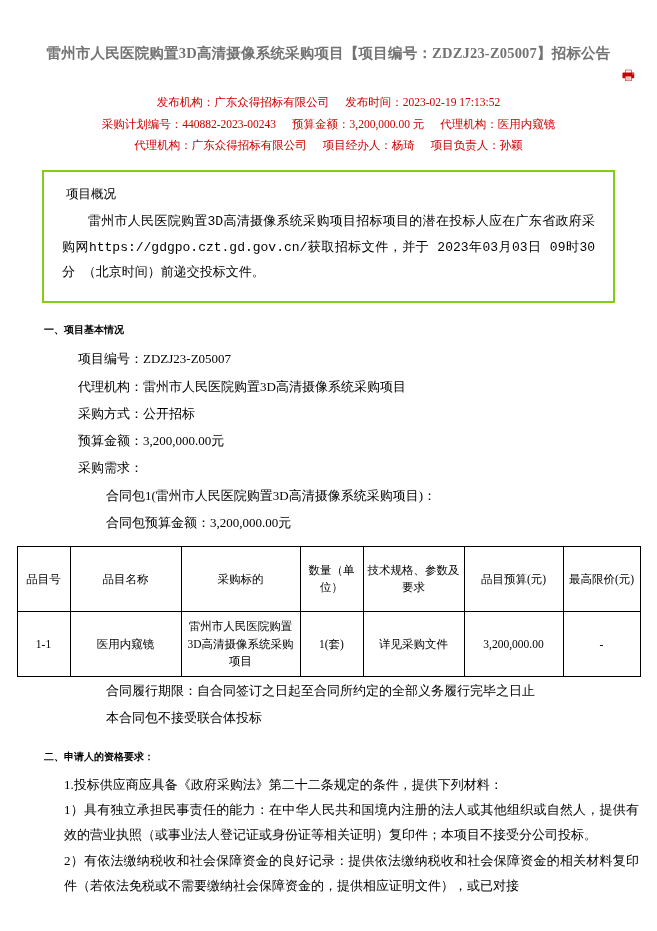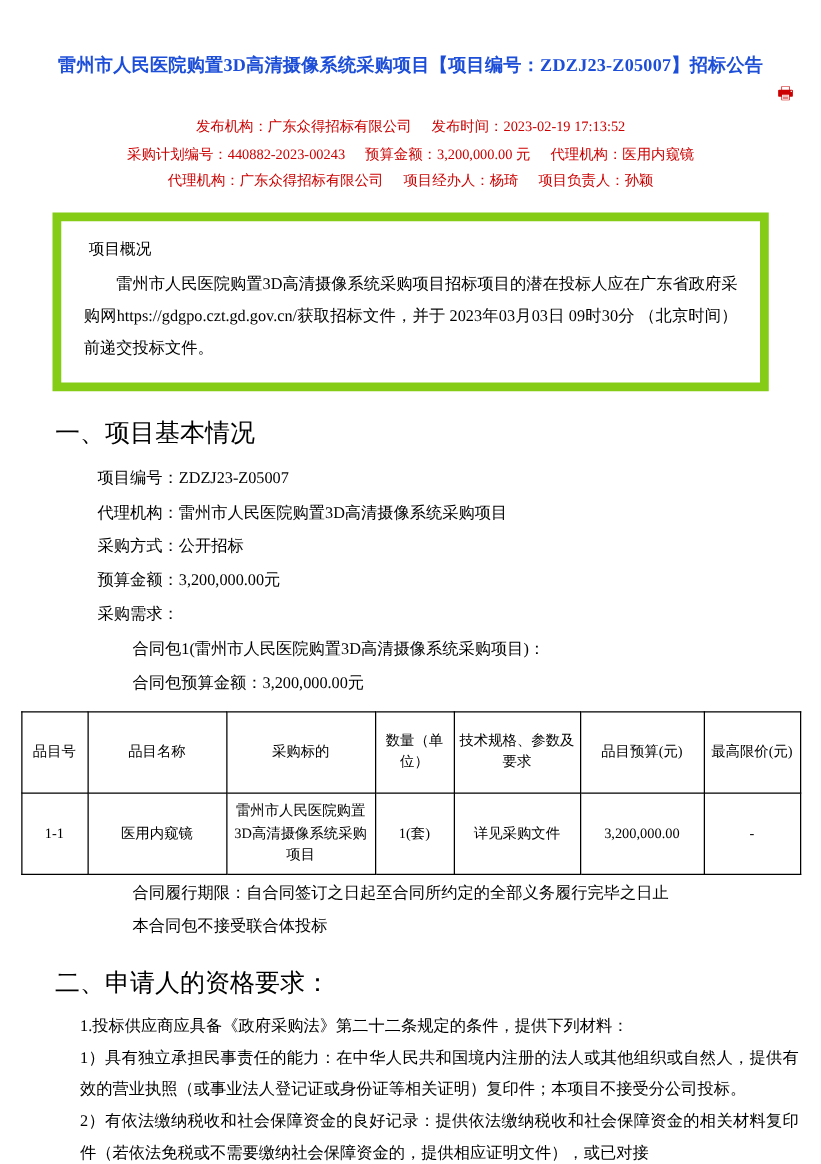--- a/index.html
+++ b/index.html
@@ -17,21 +17,21 @@
   .page {
     width: 657px;
     min-height: 931px;
     box-sizing: border-box;
     padding: 0 14px;
     position: relative;
   }
 
   
   .doc-title {
-    color: #1d4ed8;
+    color: #737373;
     font-weight: bold;
     font-size: 14.5px;
     text-align: center;
     line-height: 1.55;
     padding: 42px 24px 0 24px;
     letter-spacing: 0.2px;
   }
   .print-icon-wrap {
     text-align: right;
     padding-right: 8px;
@@ -62,39 +62,40 @@
   }
   .meta-value {
     color: #cc0000;
     margin-right: 16px;
   }
   .meta-value:last-child { margin-right: 0; }
 
   
   .outer-box {
     margin: 14px 28px 0 28px;
-    border: 7px solid #84cc16;
+    border: 2px solid #84cc16;
     padding: 14px 18px 16px 18px;
     box-sizing: border-box;
+    font-family: Liberation Mono, monospace;
   }
 
   .overview-title {
     font-size: 12.5px;
     margin: 0 0 6px 4px;
   }
   .overview-body {
     font-size: 13px;
     line-height: 1.95;
     text-indent: 2em;
     text-align: justify;
   }
 
   .section-head {
-    font-size: 20px;
-    font-weight: normal;
+    font-size: 10px;
+    font-weight: bold;
     margin: 20px 0 8px 0;
     padding-left: 30px;
   }
   .section-head.tight {
     margin-top: 18px;
   }
 
   .field-line {
     font-size: 13px;
     line-height: 2.1;

